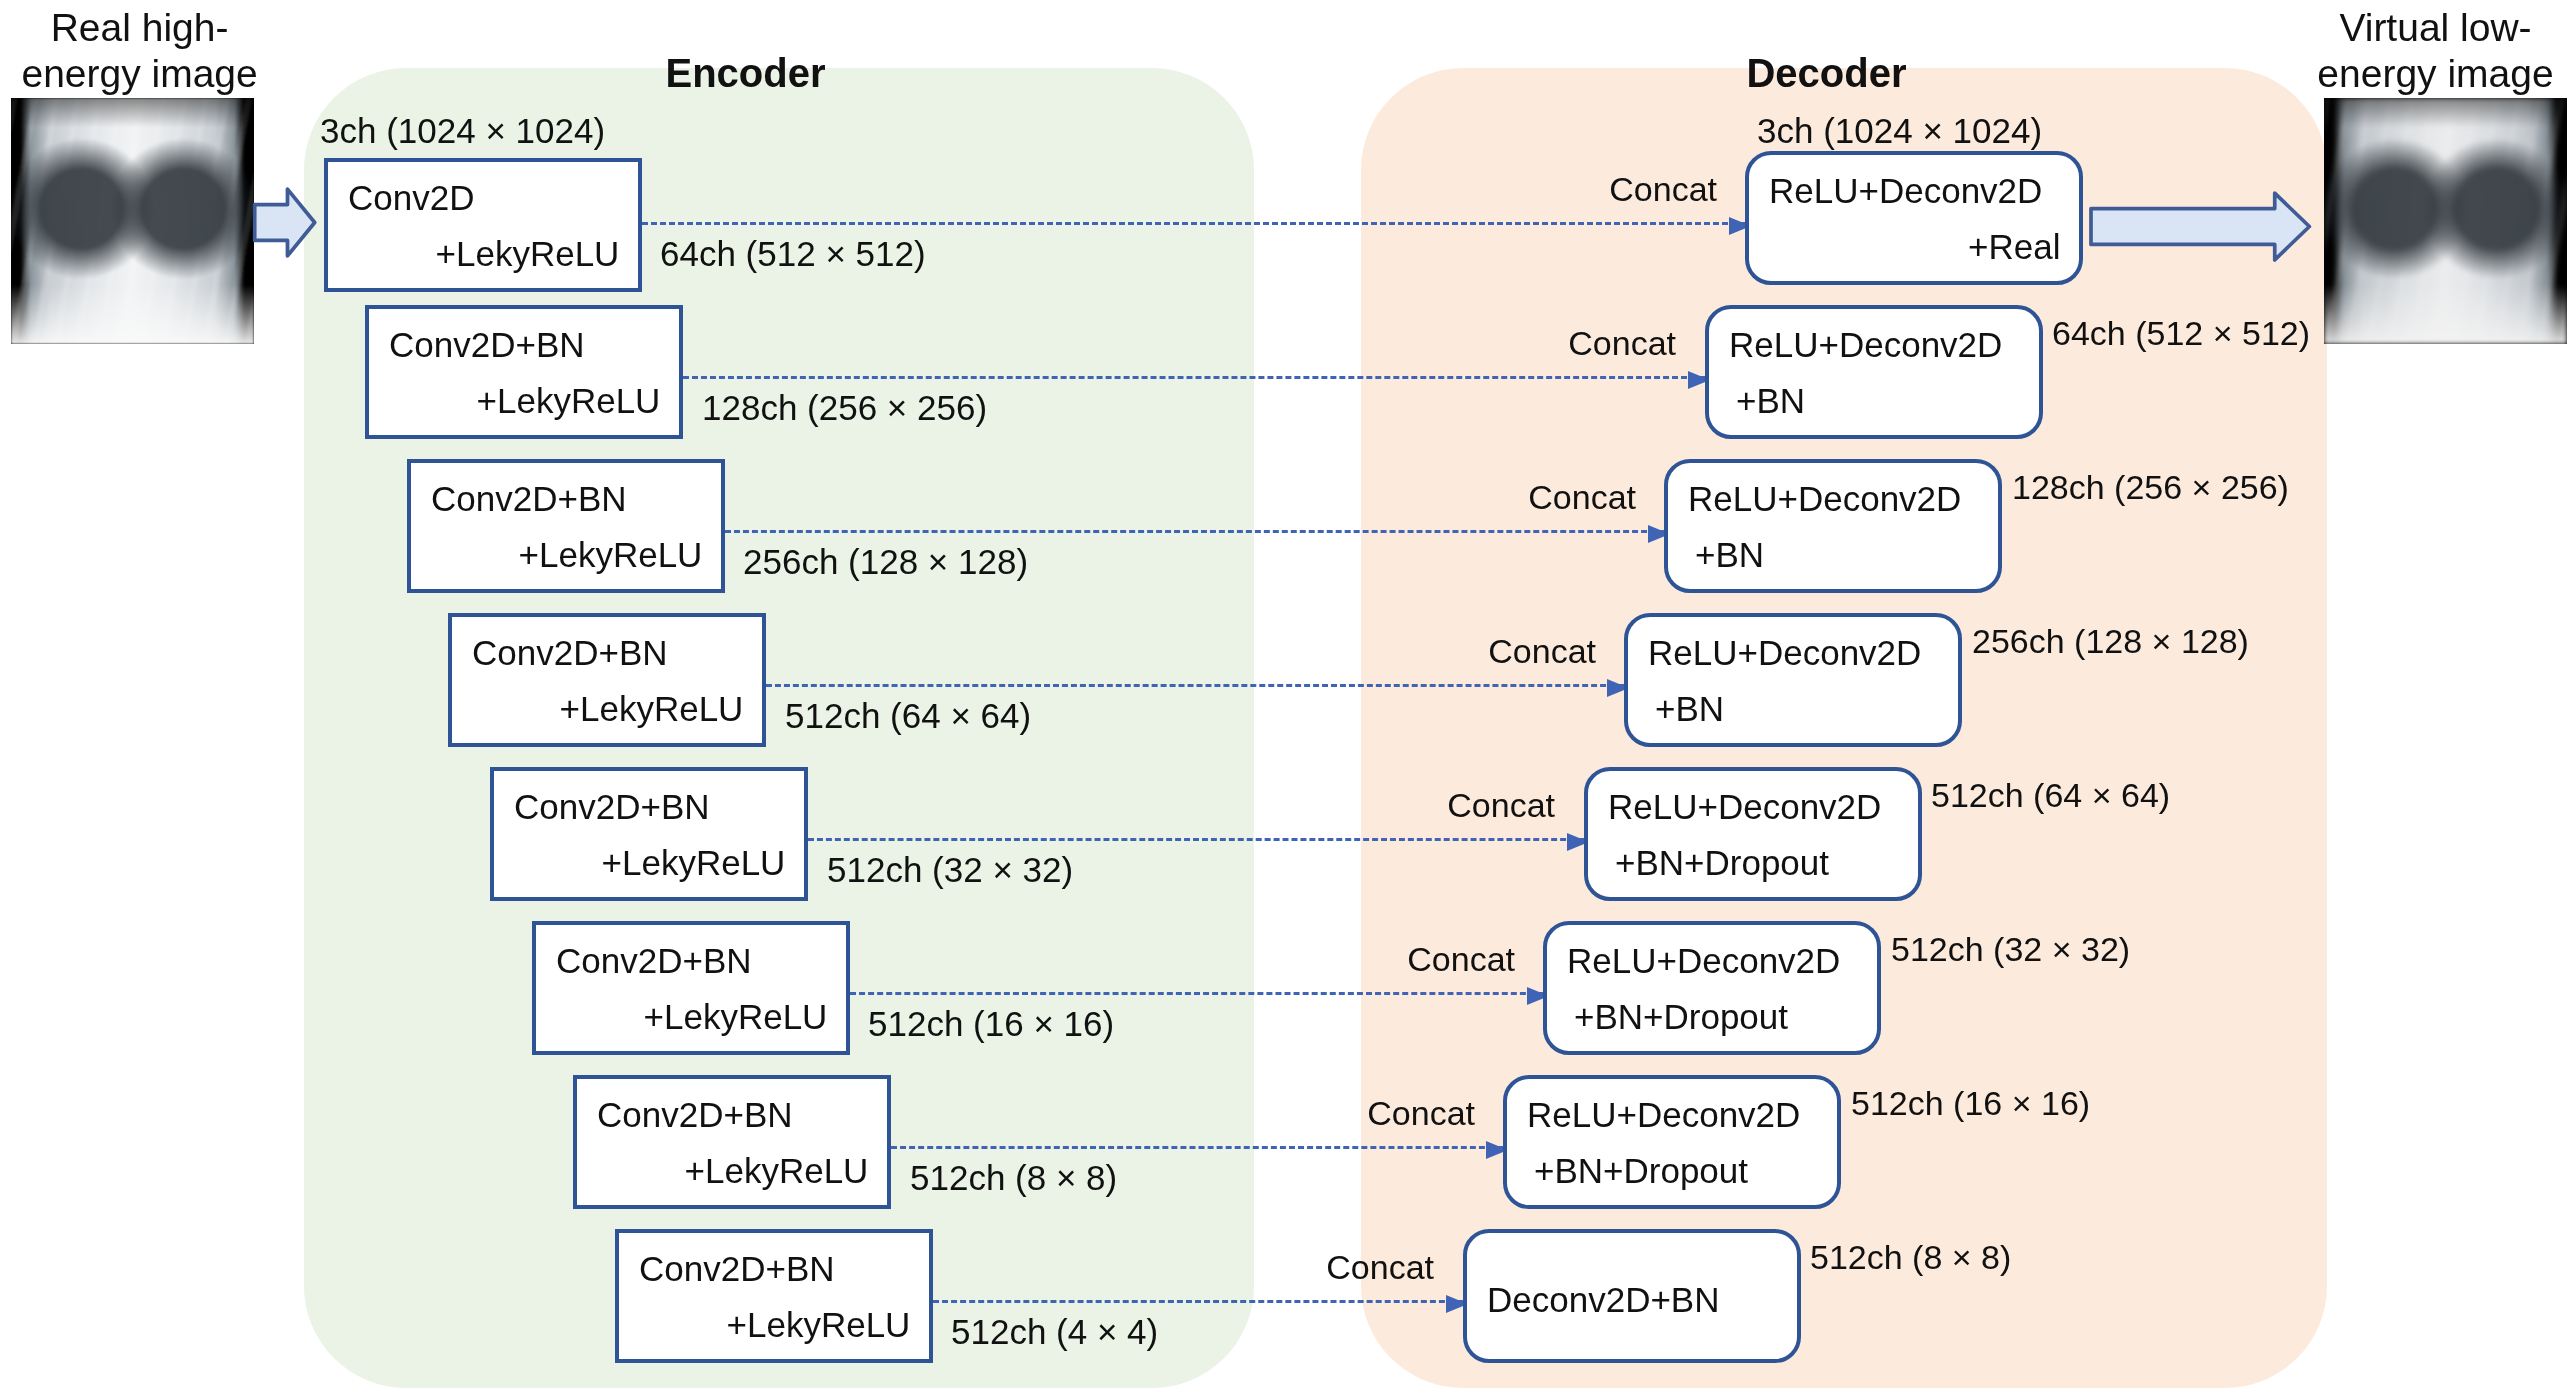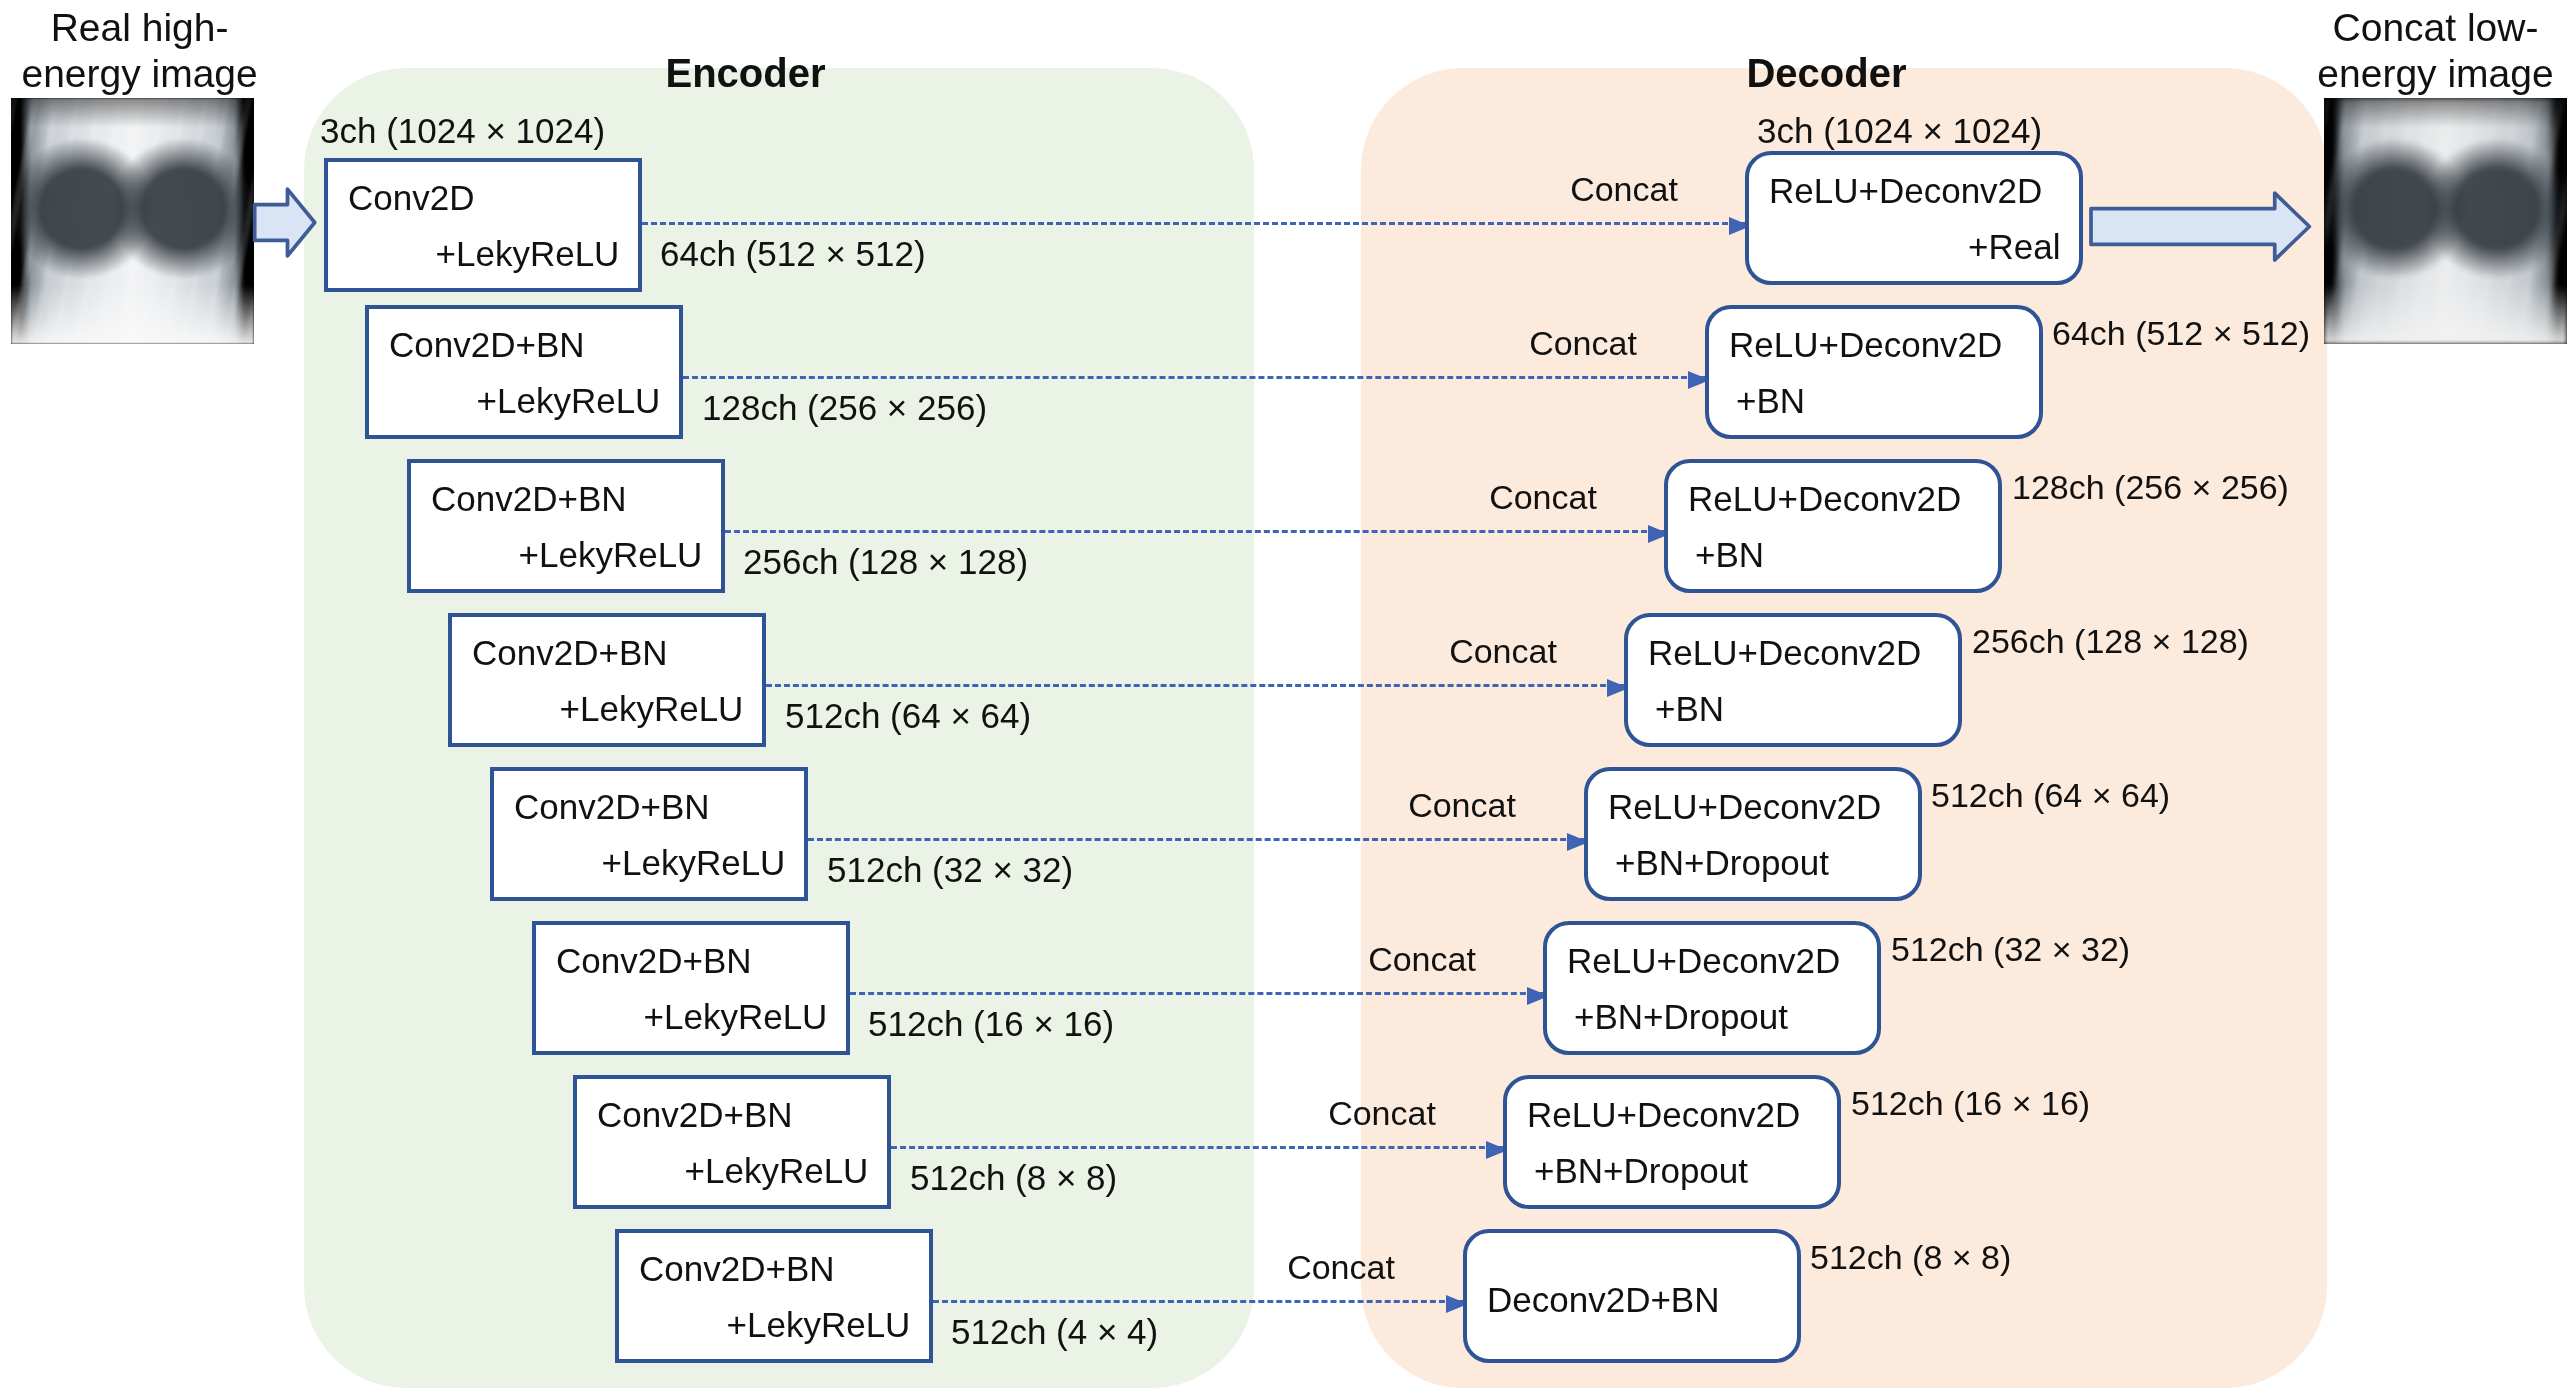--- a/index.html
+++ b/index.html
@@ -28,21 +28,21 @@
   .block{position:absolute; background:#fff; border:4.3px solid #2f5496;
          box-sizing:border-box; font-size:35px; height:134px;}
   .block .l1{display:block; padding:16px 0 0 20px; white-space:nowrap;}
   .block .l2{display:block; margin-top:16px; padding-left:27px; white-space:nowrap;}
   .block .l2.right{text-align:right; padding-right:18.6px; padding-left:0;}
   .block.single .l1{padding-top:47px;}
   .enc{width:318px;}
   .dec{width:338px;border-radius:26px;}
   .chlabel{position:absolute; font-size:35px; white-space:nowrap;}
   .chlabel.side{font-size:34px;}
-  .concat{position:absolute; width:186px; text-align:center; font-size:34px; white-space:nowrap;}
+  .concat{position:absolute; width:186px; text-align:right; font-size:34px; white-space:nowrap;}
   .conn{position:absolute; height:0; border-top:3.7px dashed #4064b5;}
   .conn .ah{position:absolute; right:-5px; top:-8px; width:0; height:0;
             border-top:9.3px solid transparent; border-bottom:9.3px solid transparent;
             border-left:22.4px solid #4064b5;}
   .blockarrow{position:absolute;}
 </style>
 </head>
 <body>
 
 <div id="canvas">
@@ -51,21 +51,21 @@
   <div class="region" id="decoder-region"></div>
 
   <div class="title" style="left:646px;">Encoder</div>
   <div class="title" style="left:1727px;">Decoder</div>
 
   <div class="corner-label" style="left:18.6px; width:242px;">
     <span>Real high-</span><br>
     <span>energy image</span>
   </div>
   <div class="corner-label" style="left:2295px; width:281px;">
-    <span>Concat low-</span><br>
+    <span>Virtual low-</span><br>
     <span>energy image</span>
   </div>
 
   <div class="xray" style="left:11.2px; top:98px;">
     <div class="film"></div>
   </div>
   <div class="xray" style="left:2324px; top:98px;">
     <div class="film virtual"></div>
   </div>
 

